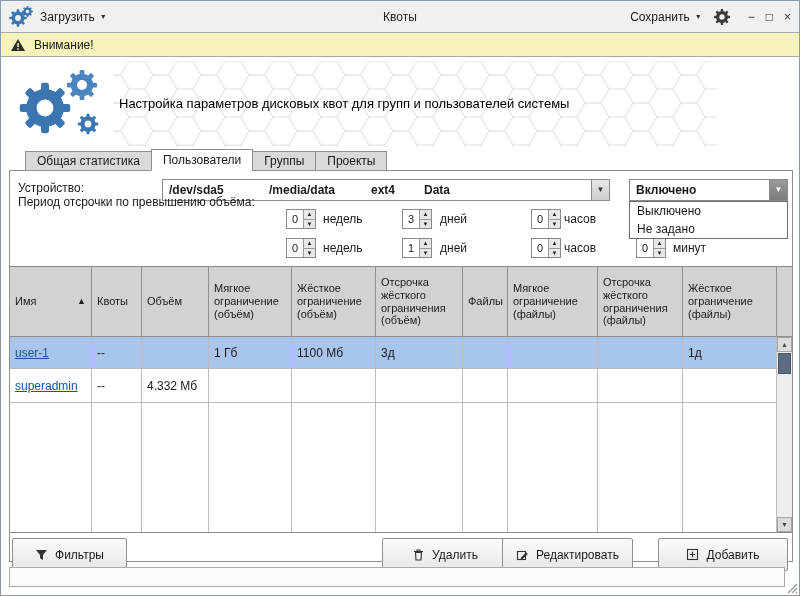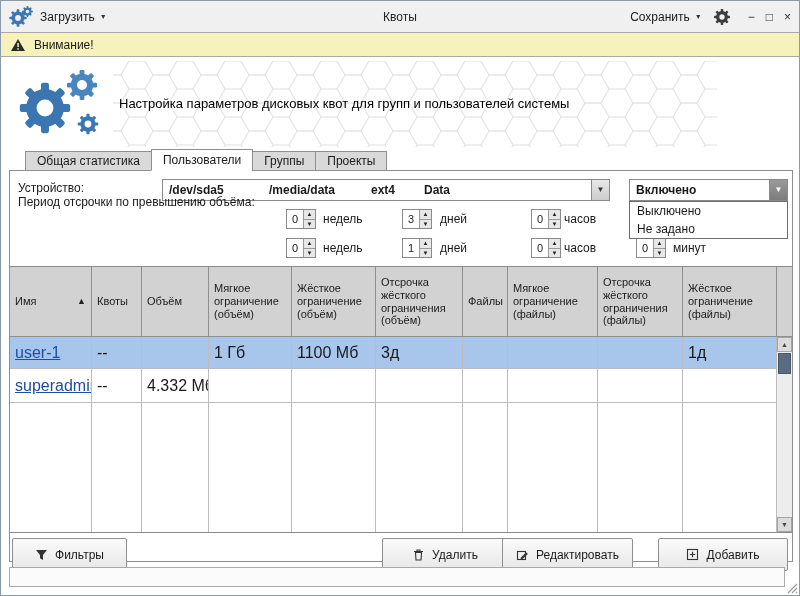--- a/index.html
+++ b/index.html
@@ -60,21 +60,21 @@
   
   .table { position:absolute; left:0; top:95px; width:782px; height:267px;
     border-top:1px solid #8a8a8a; border-bottom:1px solid #8a8a8a; display:flex; background:#fff; }
   .cols { width:767px; display:grid;
     grid-template-columns:82px 50px 67px 83px 84px 87px 45px 90px 85px 94px;
     grid-template-rows:70px 32px 34px 1fr; }
   .hc { background:#d2d2d2; border-right:1px solid #8f8f8f; border-bottom:1px solid #8f8f8f;
     font-size:11px; line-height:1.18; padding:2px 5px; display:flex; align-items:center; cursor:default; }
   .hc-name { justify-content:space-between; }
   .sort { font-size:9px; color:#222; }
-  .dc { border-right:1px solid #bcbcbc; border-bottom:1px solid #bcbcbc; font-size:16px;
+  .dc { border-right:1px solid #bcbcbc; border-bottom:1px solid #bcbcbc; font-size:12px;
     padding:0 5px; display:flex; align-items:center; white-space:nowrap; overflow:hidden; }
   .dc.sel { background:#a8c6ec; }
   .fc { border-right:1px solid #bcbcbc; background:#fff; }
   .link { color:#1f4fa0; text-decoration:underline; cursor:pointer; }
   
   .sbcol { width:15px; display:flex; flex-direction:column; }
   .sb-cap { height:70px; background:#d2d2d2; border-bottom:1px solid #8f8f8f; }
   .sb-btn { height:15px; background:#dcdcdc; border:1px solid #a5a5a5; font-size:7px; color:#444;
     display:flex; align-items:center; justify-content:center; }
   .sb-track { flex:1; background:#ededed; position:relative; }

